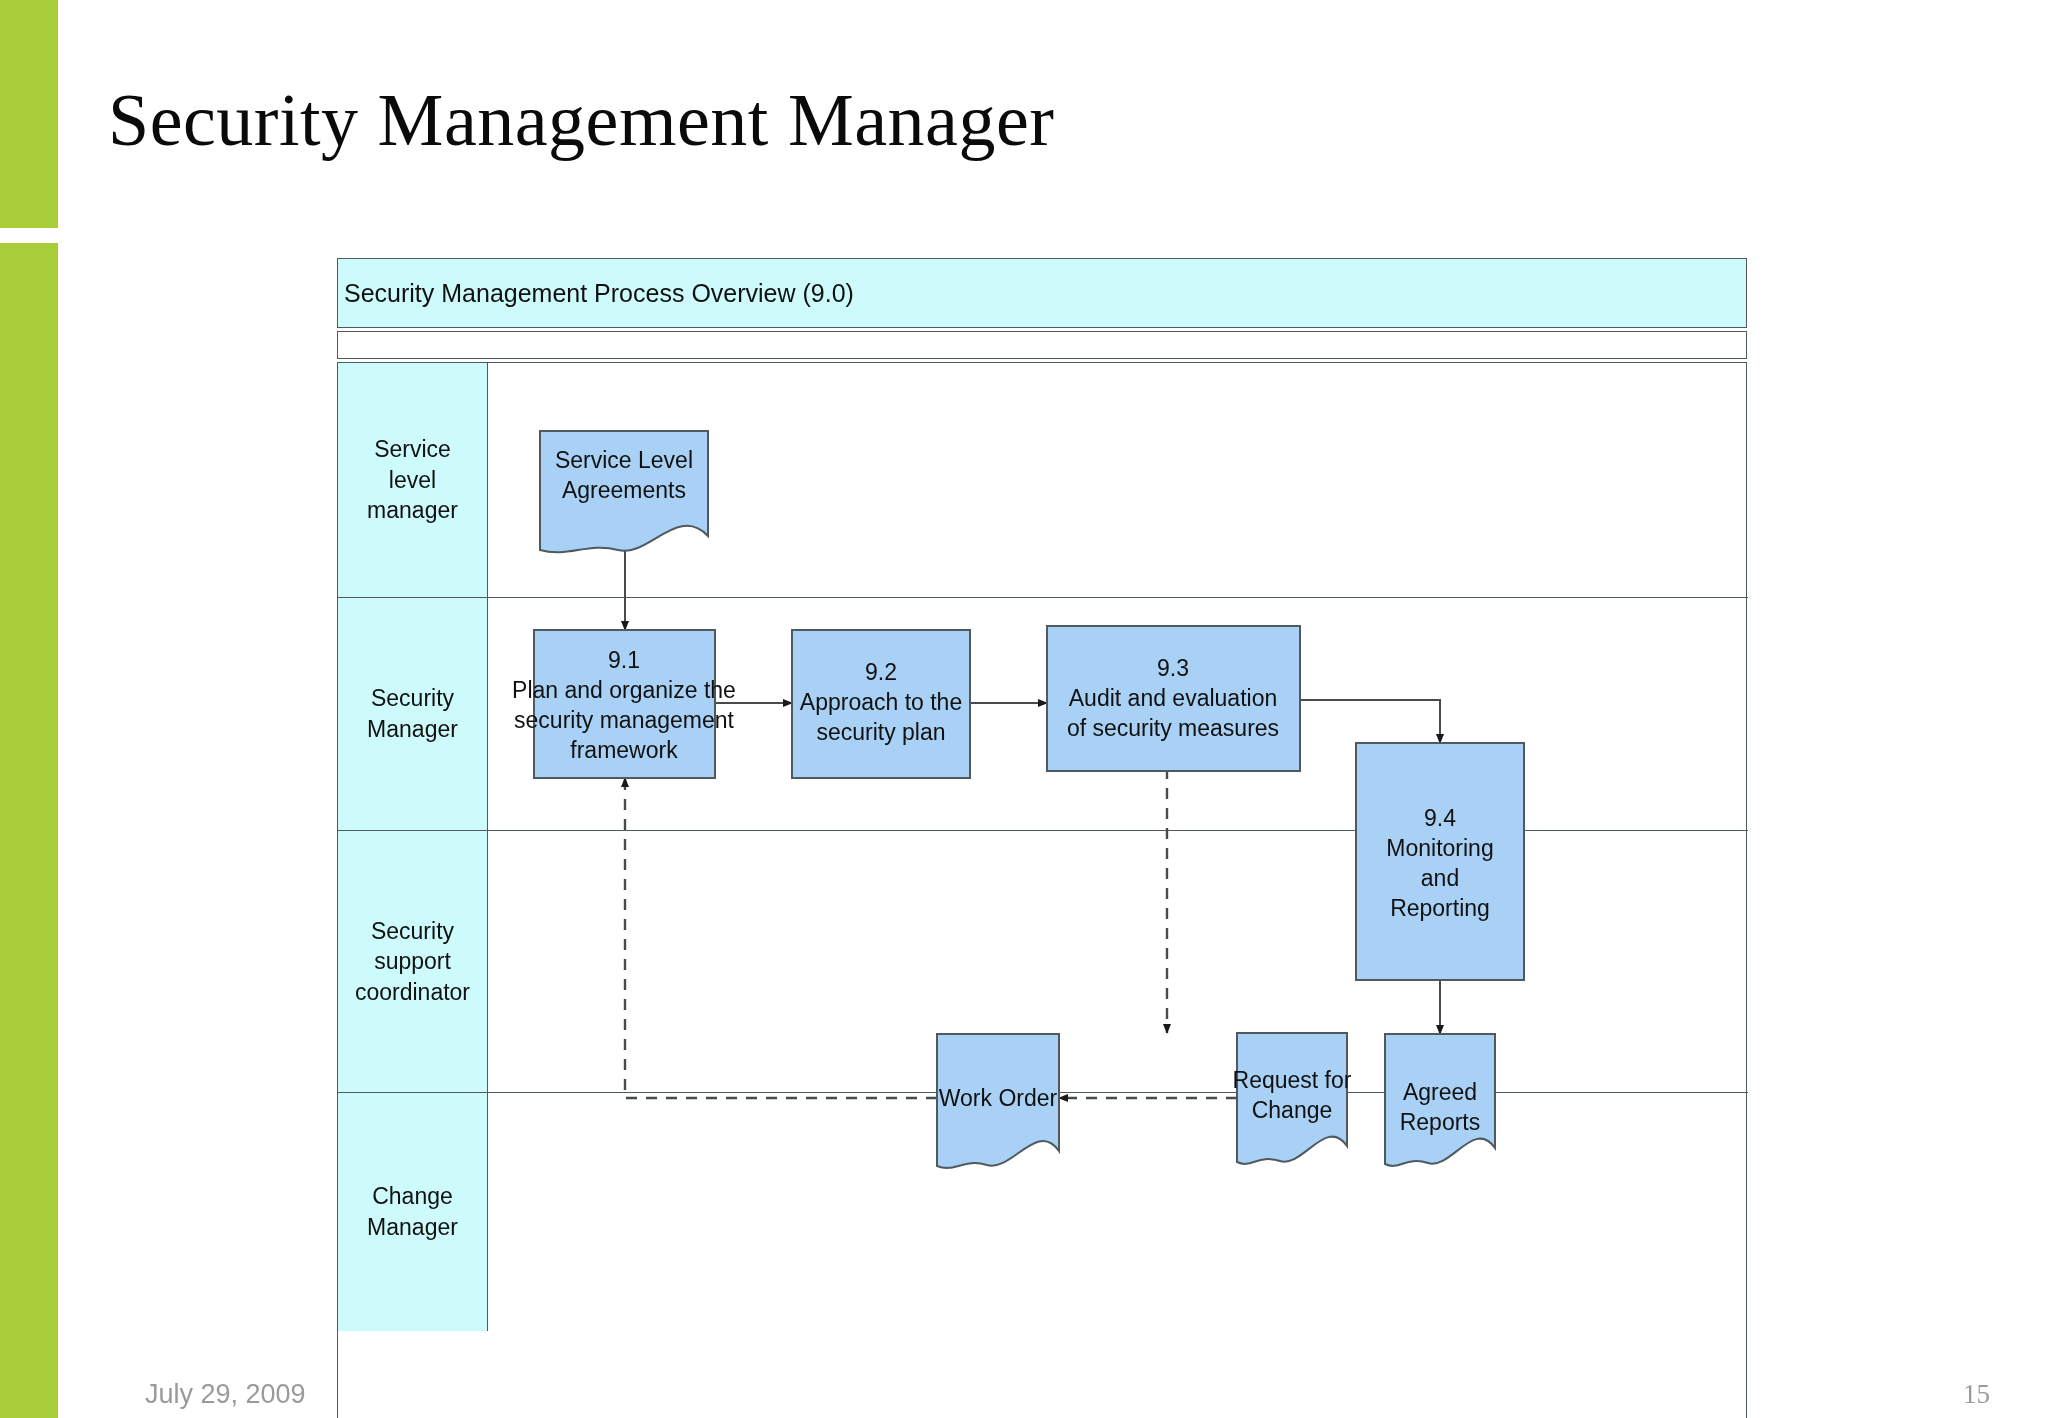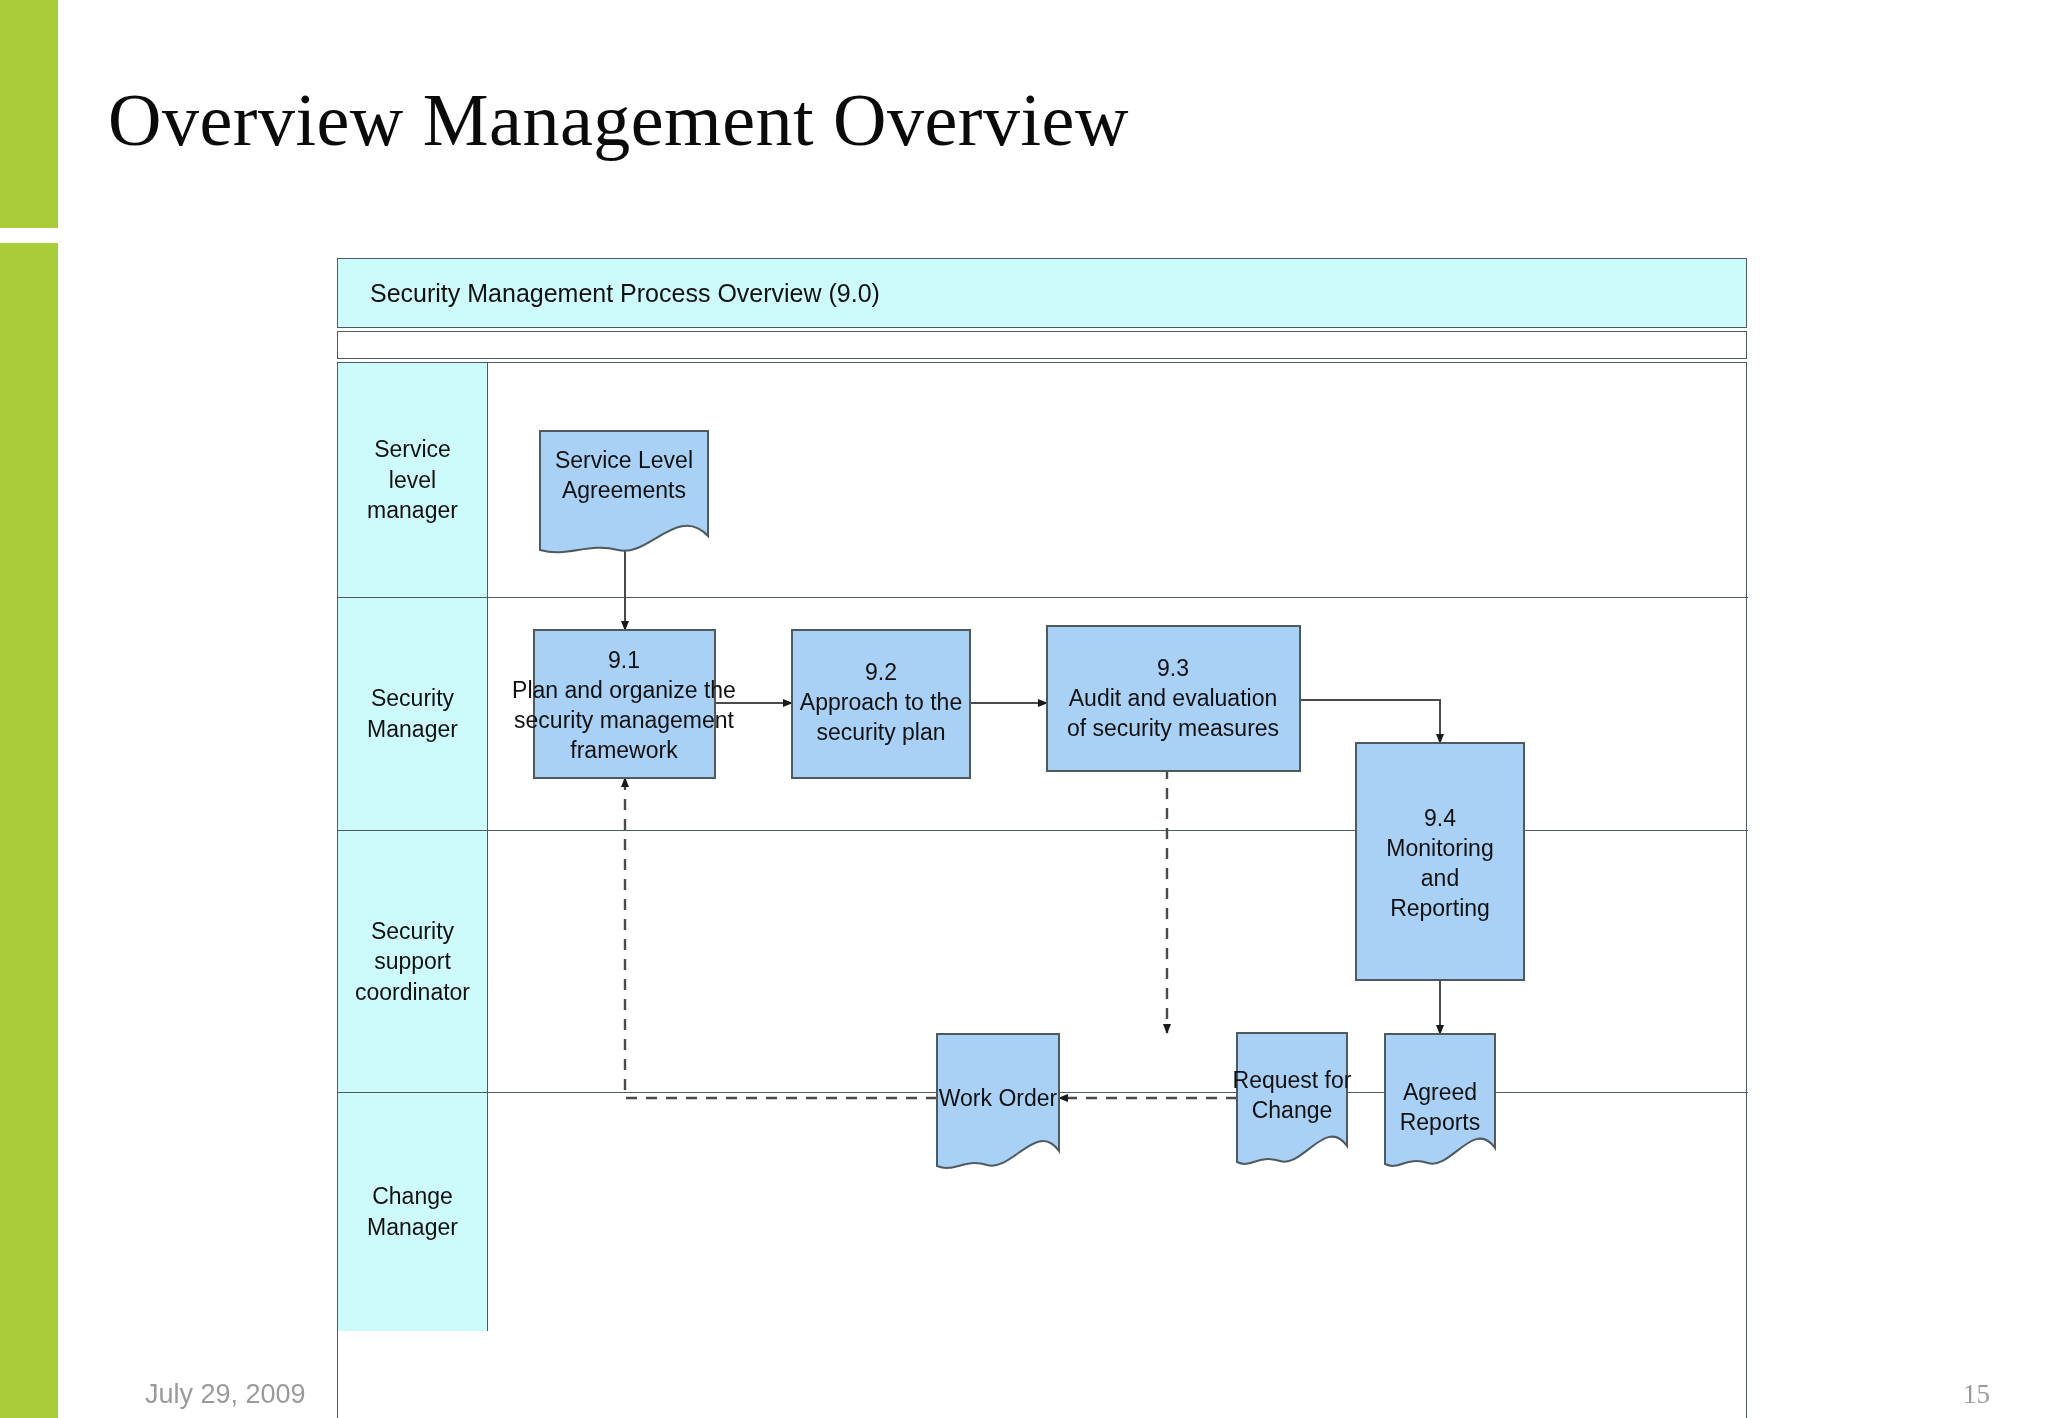--- a/index.html
+++ b/index.html
@@ -62,21 +62,21 @@
   }
 
   .band-title {
     position:absolute; left:0; top:0;
     width:1410px; height:70px;
     background:#cdfbfb;
     border:1.6px solid #4f5a5f;
     display:flex; align-items:center;
   }
   .band-title span {
-    padding-left:32px;
+    padding-left:6px;
     font-size:25px;
     color:#111;
   }
 
   .band-spacer {
     position:absolute; left:0; top:73px;
     width:1410px; height:28px;
     background:#ffffff;
     border:1.6px solid #4f5a5f;
   }
@@ -122,21 +122,21 @@
     text-anchor:middle;
   }
   .lbl { font-size:23px; }
 </style>
 </head>
 <body>
 
 <div class="accent-top"></div>
 <div class="accent-bottom"></div>
 
-<div class="slide-title">Overview Management Overview</div>
+<div class="slide-title">Security Management Manager</div>
 
 <div class="diagram">
 
   <div class="band-title">
     <span>Security Management Process Overview (9.0)</span>
   </div>
 
   <div class="band-spacer"></div>
 
   <div class="lanes">

